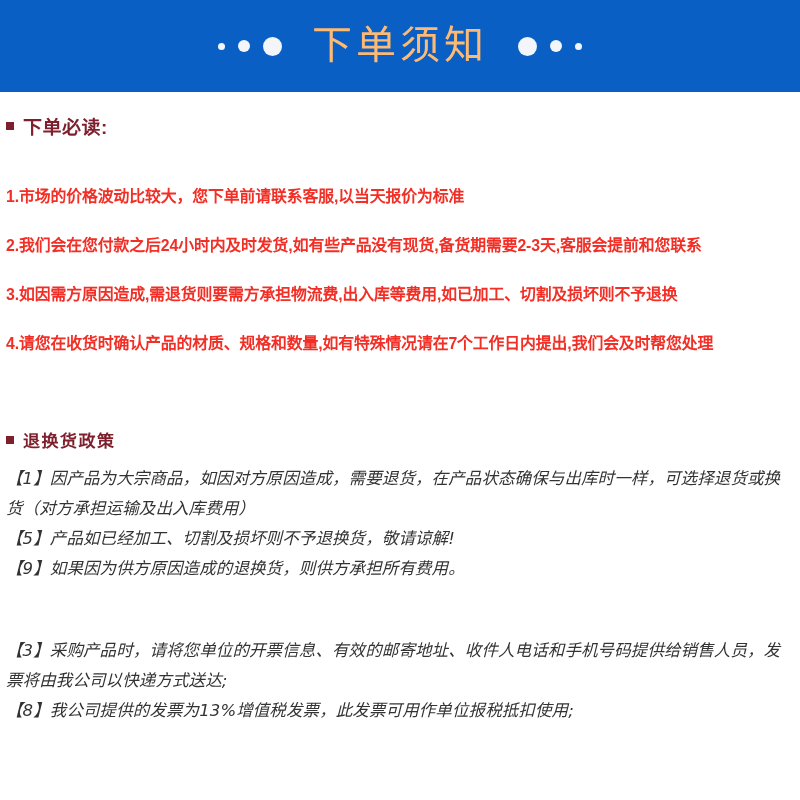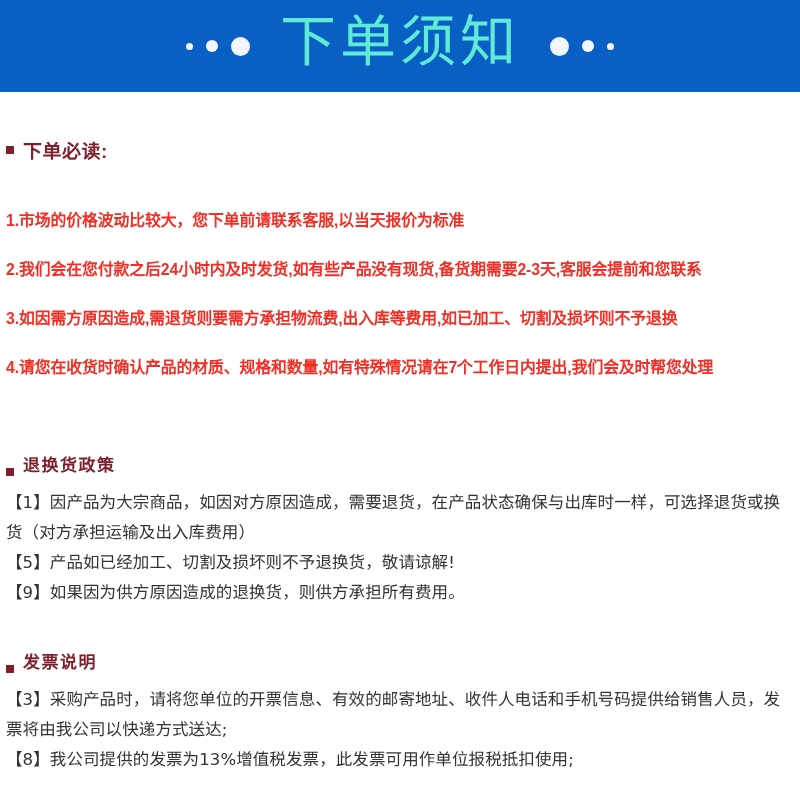--- a/index.html
+++ b/index.html
@@ -47,27 +47,27 @@
   .dot {
     border-radius: 50%;
     background: #f2f6fb;
     display: block;
   }
   .dot.s1 { width: 7px;  height: 7px;  }
   .dot.s2 { width: 12px; height: 12px; }
   .dot.s3 { width: 19px; height: 19px; }
 
   .banner-title {
-    color: #5eead4;
-    font-size: 56px;
+    color: #fdba74;
+    font-size: 40px;
     font-weight: 400;
     letter-spacing: 4px;
     line-height: 1;
     white-space: nowrap;
-    font-family: Liberation Mono, monospace;
+    font-family: Liberation Serif, serif;
   }
 
   
   .content {
     padding: 0 6px;
   }
 
   .section { }
 
   .section-heading {
@@ -80,21 +80,21 @@
   }
   .sq-bullet {
     width: 8px;
     height: 8px;
     background: #7d1f2c;
     flex: 0 0 auto;
     display: block;
   }
 
   
-  .sec-must { padding-top: 44px; }
+  .sec-must { padding-top: 20px; }
   .sec-must .section-heading {
     font-size: 19px;
     letter-spacing: 0.5px;
   }
   .red-list {
     list-style: none;
     margin-top: 44px;
   }
   .red-list li {
     color: #f22f26;
@@ -109,26 +109,26 @@
   }
 
   
   .sec-return { padding-top: 48px; }
   .sec-invoice { padding-top: 40px; }
 
   .sec-return .section-heading,
   .sec-invoice .section-heading {
     font-size: 17px;
     letter-spacing: 1.5px;
-    align-items: flex-end;
   }
 
   .gray-list {
     list-style: none;
     margin-top: 12px;
+    font-style: italic;
   }
   .gray-list li {
     color: #333333;
     font-size: 16.5px;
     line-height: 1.82;
     letter-spacing: 0.1px;
     font-family: "DejaVu Sans", "Liberation Sans", sans-serif;
   }
 </style>
 </head>
@@ -176,24 +176,20 @@
         <span>退换货政策</span>
       </div>
       <ul class="gray-list">
         <li>【1】因产品为大宗商品，如因对方原因造成，需要退货，在产品状态确保与出库时一样，可选择退货或换货（对方承担运输及出入库费用）</li>
         <li>【5】产品如已经加工、切割及损坏则不予退换货，敬请谅解!</li>
         <li>【9】如果因为供方原因造成的退换货，则供方承担所有费用。</li>
       </ul>
     </section>
 
     <section class="section sec-invoice">
-      <div class="section-heading">
-        <span class="sq-bullet"></span>
-        <span>发票说明</span>
-      </div>
       <ul class="gray-list">
         <li>【3】采购产品时，请将您单位的开票信息、有效的邮寄地址、收件人电话和手机号码提供给销售人员，发票将由我公司以快递方式送达;</li>
         <li>【8】我公司提供的发票为13%增值税发票，此发票可用作单位报税抵扣使用;</li>
       </ul>
     </section>
 
   </div>
 </div>
 
 </body></html>

